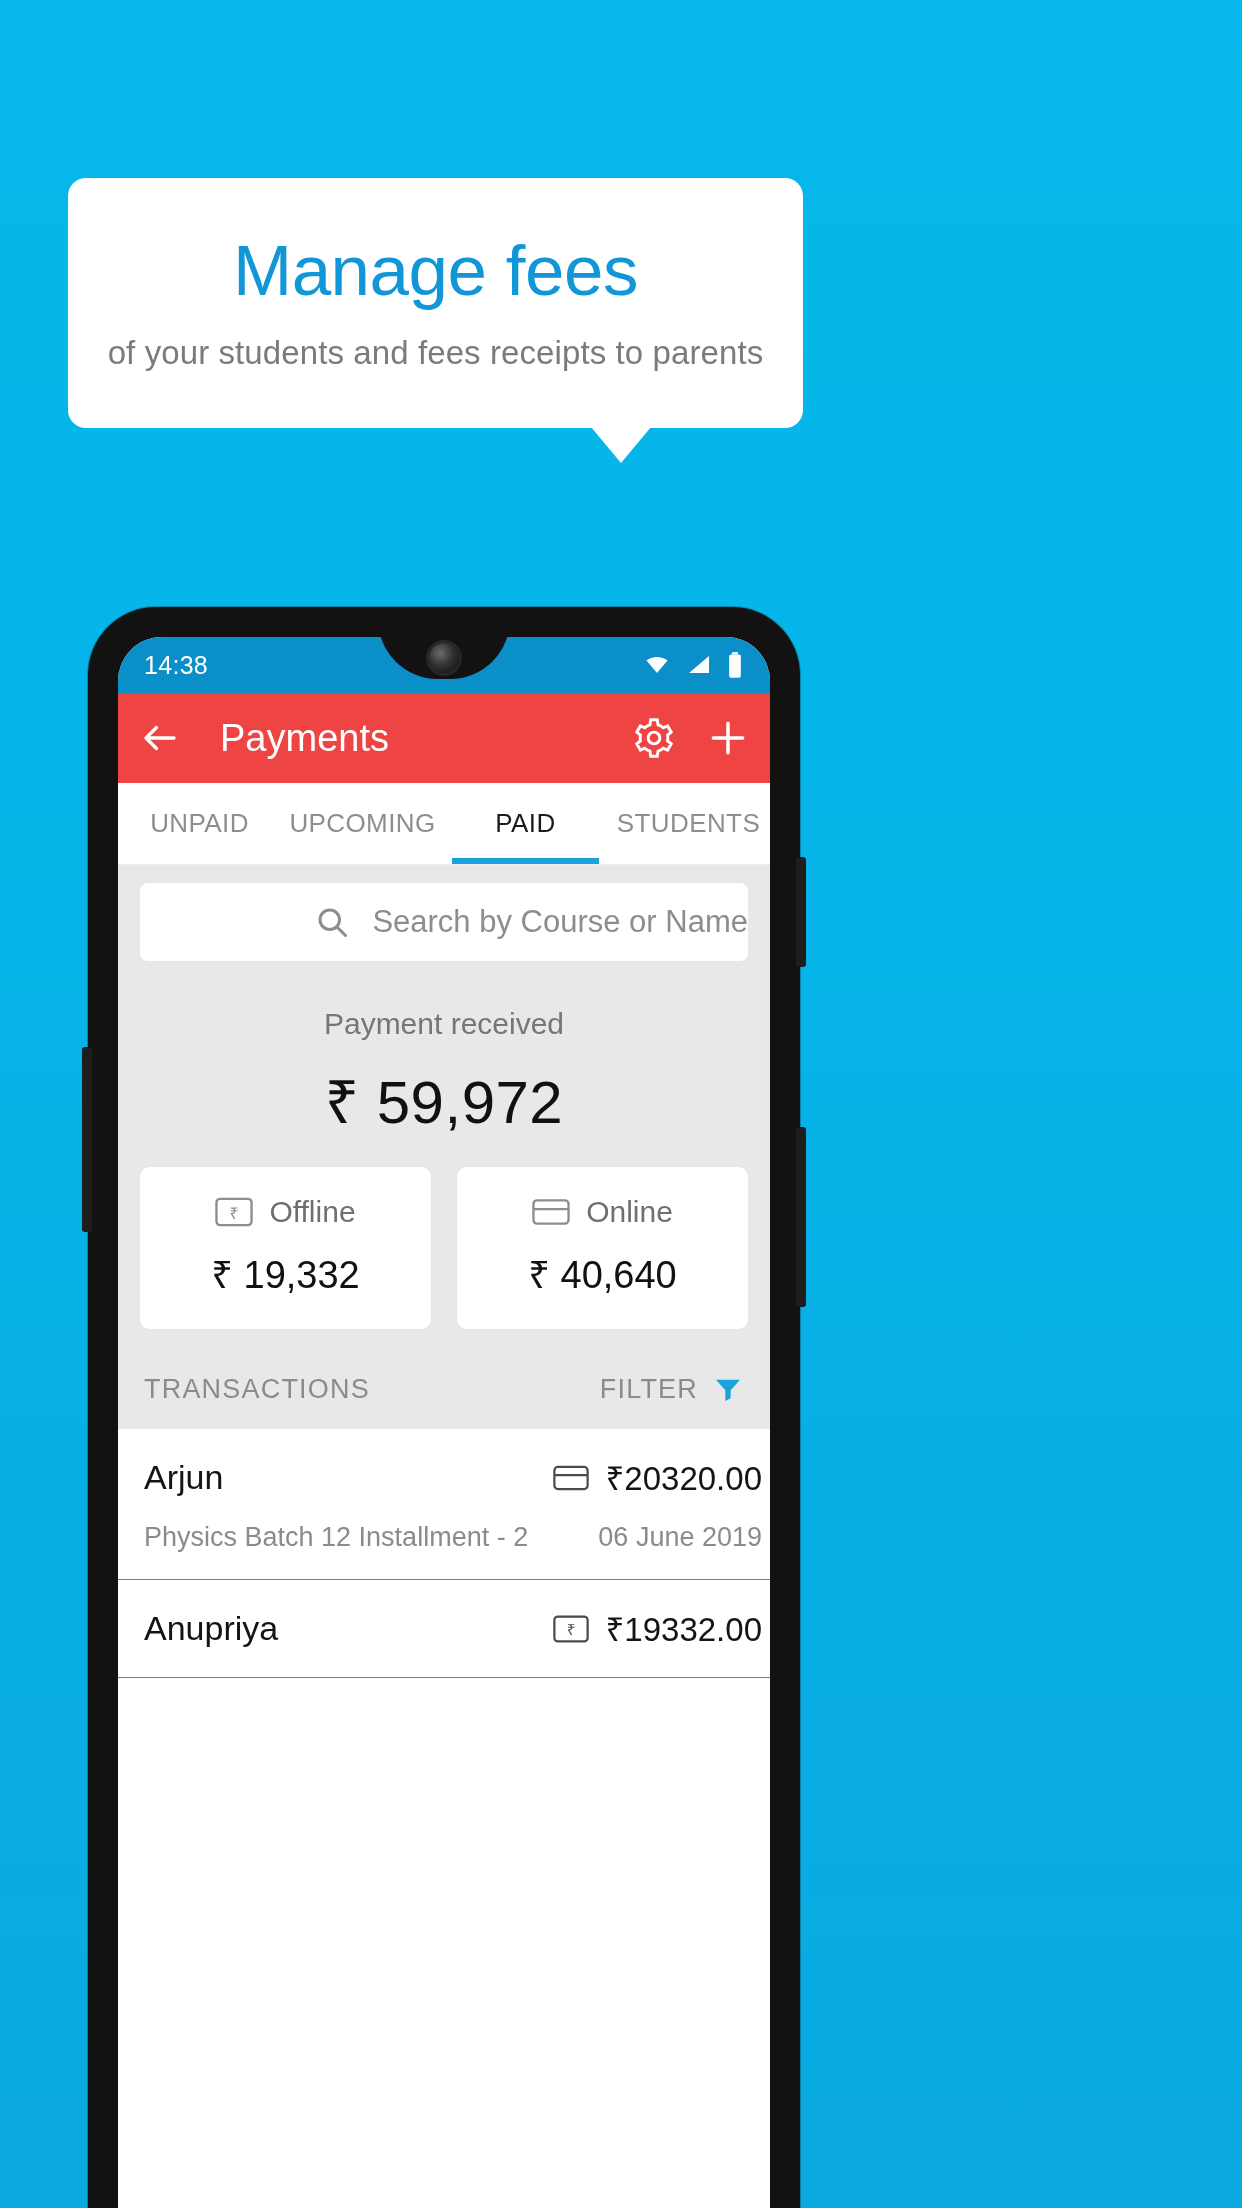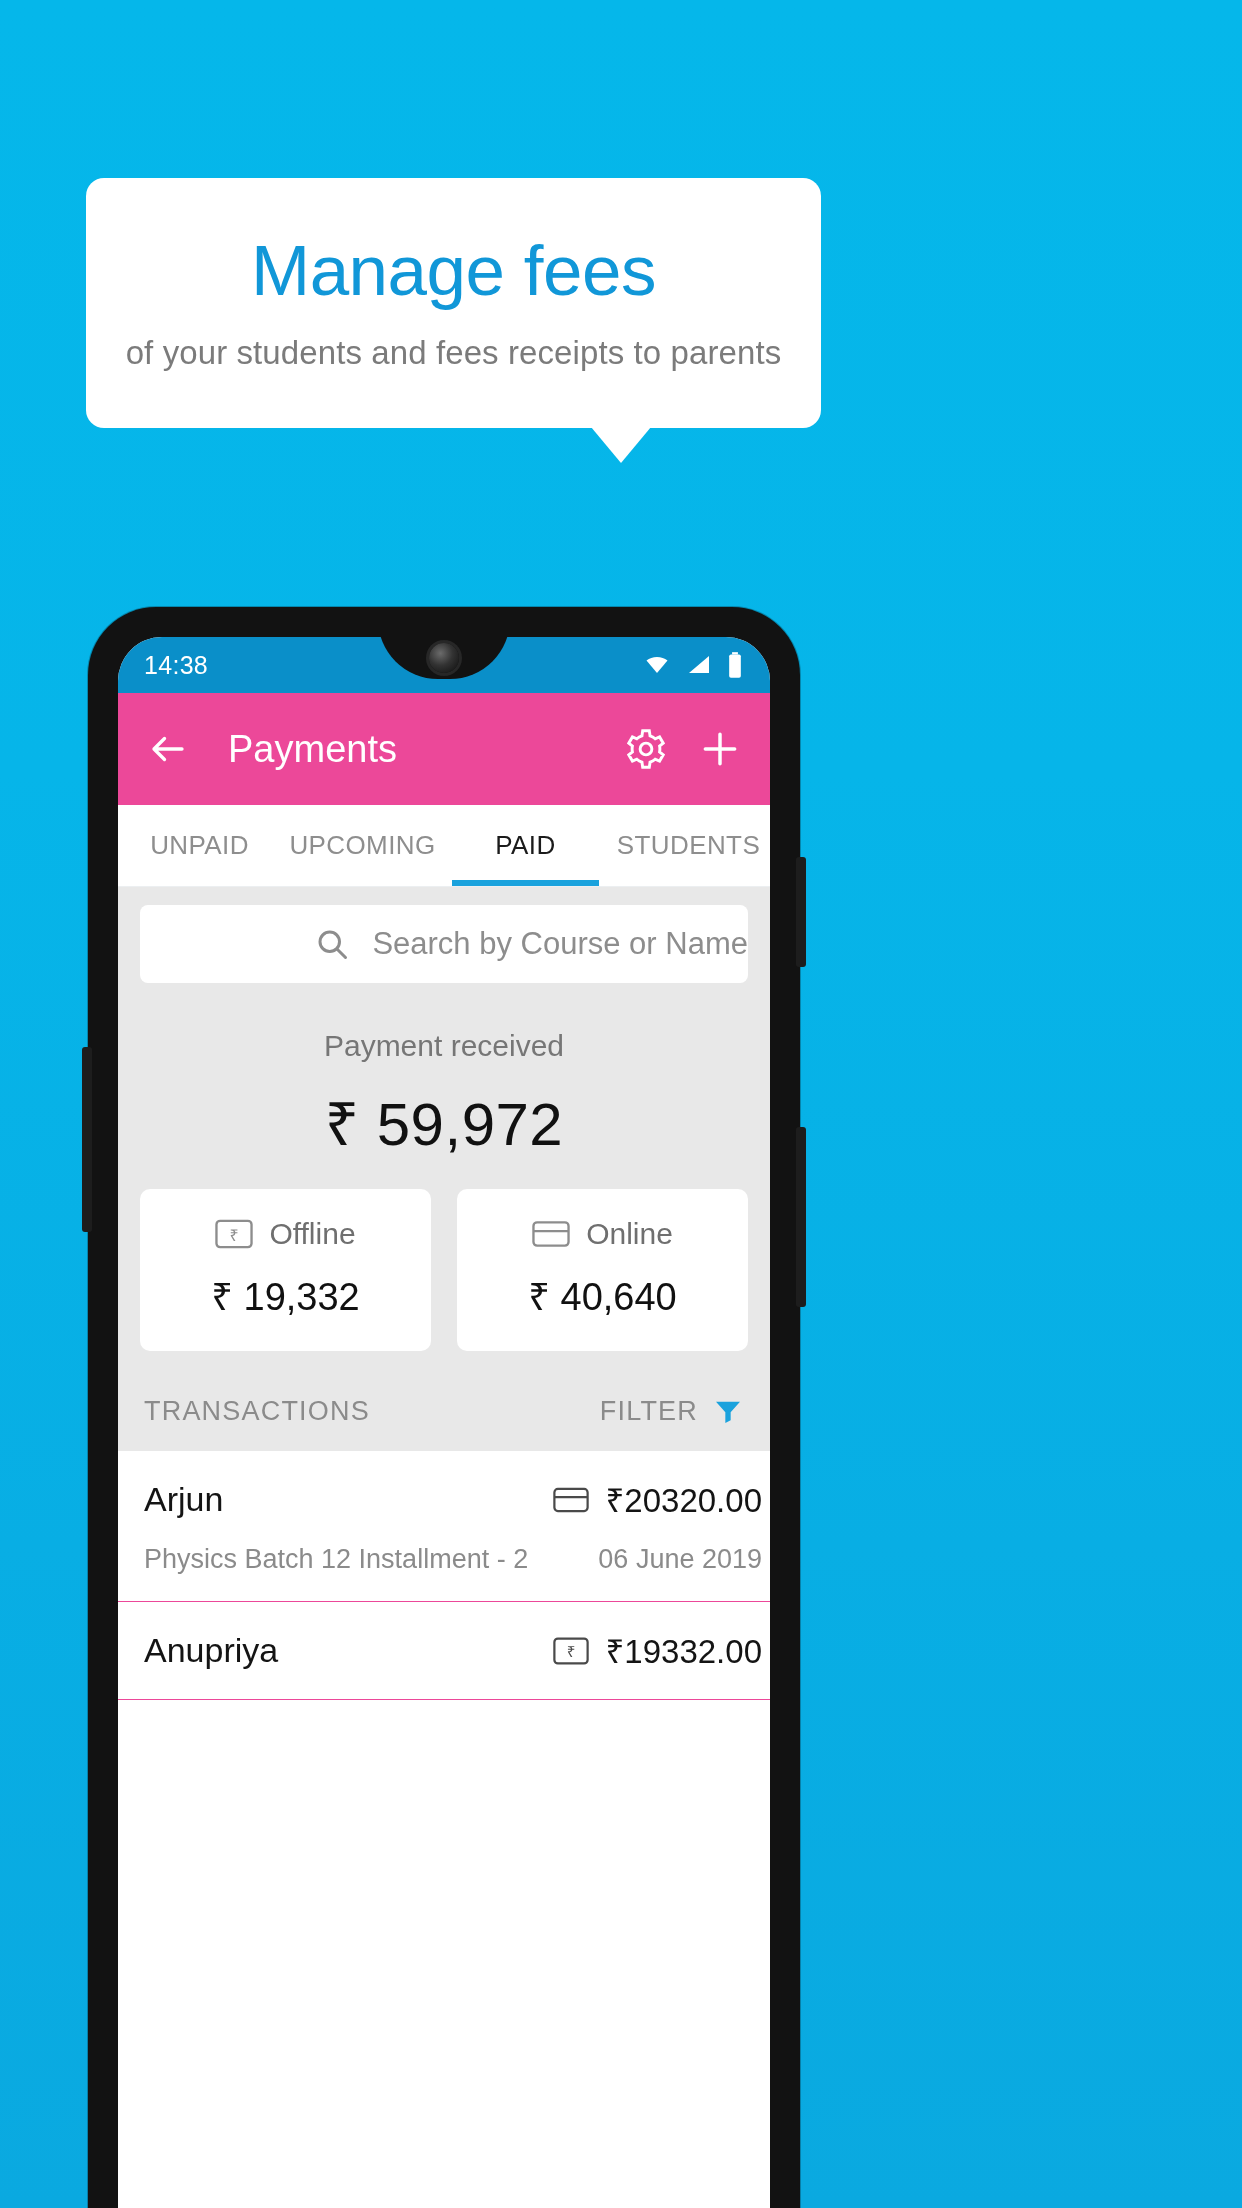--- a/index.html
+++ b/index.html
@@ -5,21 +5,21 @@
   * { margin:0; padding:0; box-sizing:border-box; }
   html,body { width:1242px; height:2208px; }
   body {
     font-family:"Liberation Sans", sans-serif;
     background:linear-gradient(180deg,#05b7ea 0%,#06b5e9 35%,#08aee4 70%,#0aa9e0 100%);
     overflow:hidden; position:relative;
   }
 
   
   .callout{
-    position:absolute; left:86px; top:178px; width:735px; height:250px;
+    position:absolute; left:68px; top:178px; width:735px; height:250px;
     background:#ffffff; border-radius:18px;
     display:flex; flex-direction:column; align-items:center; justify-content:center;
   }
   .callout-title{
     color:#1197d8; font-size:71px; font-weight:400; letter-spacing:-0.5px;
     line-height:1.0; margin-bottom:28px;
   }
   .callout-sub{
     color:#7b7b7b; font-size:33px; font-weight:400; letter-spacing:0.1px;
   }
@@ -70,22 +70,22 @@
     box-shadow:-14px -14px 0 0 #121212; }
   .camera{
     position:absolute; left:50%; top:38px; transform:translateX(-50%);
     width:30px; height:30px; border-radius:50%;
     background:radial-gradient(circle at 38% 34%, #6b6b6b 0%, #333 45%, #0c0c0c 100%);
     box-shadow:0 0 0 3px #272727;
   }
 
   
   .appbar{
-    height:112px; background:#ec4899; display:flex; align-items:center;
-    padding:0 24px; gap:22px;
+    height:90px; background:#ef4444; display:flex; align-items:center;
+    padding:0 16px; gap:22px;
   }
   .appbar-title{ color:#fff; font-size:38px; font-weight:400; flex:1; margin-left:12px; }
   .ab-icon{ width:52px; height:52px; display:flex; align-items:center; justify-content:center;
     color:#fff; }
 
   
   .tabs{
     height:82px; background:#fff; display:flex; align-items:stretch;
     border-bottom:1px solid #eceff1;
   }

